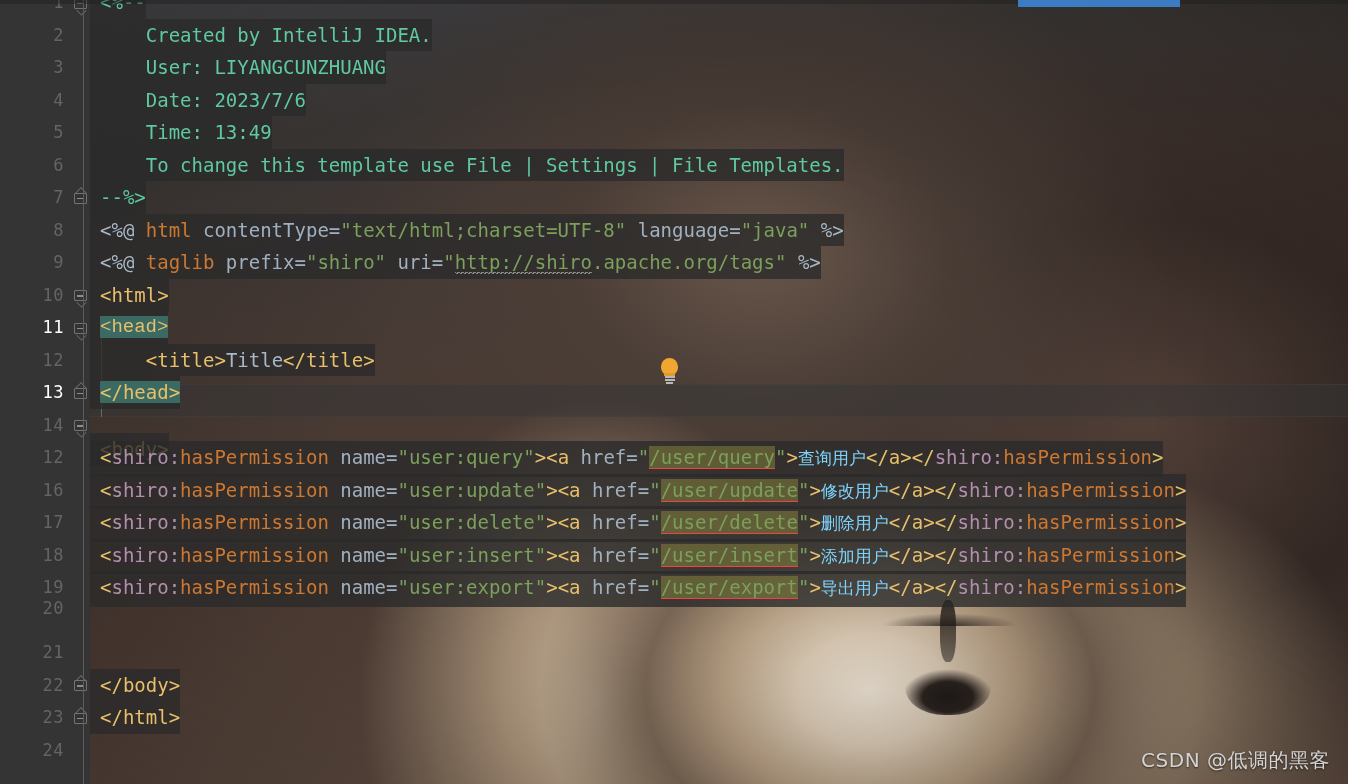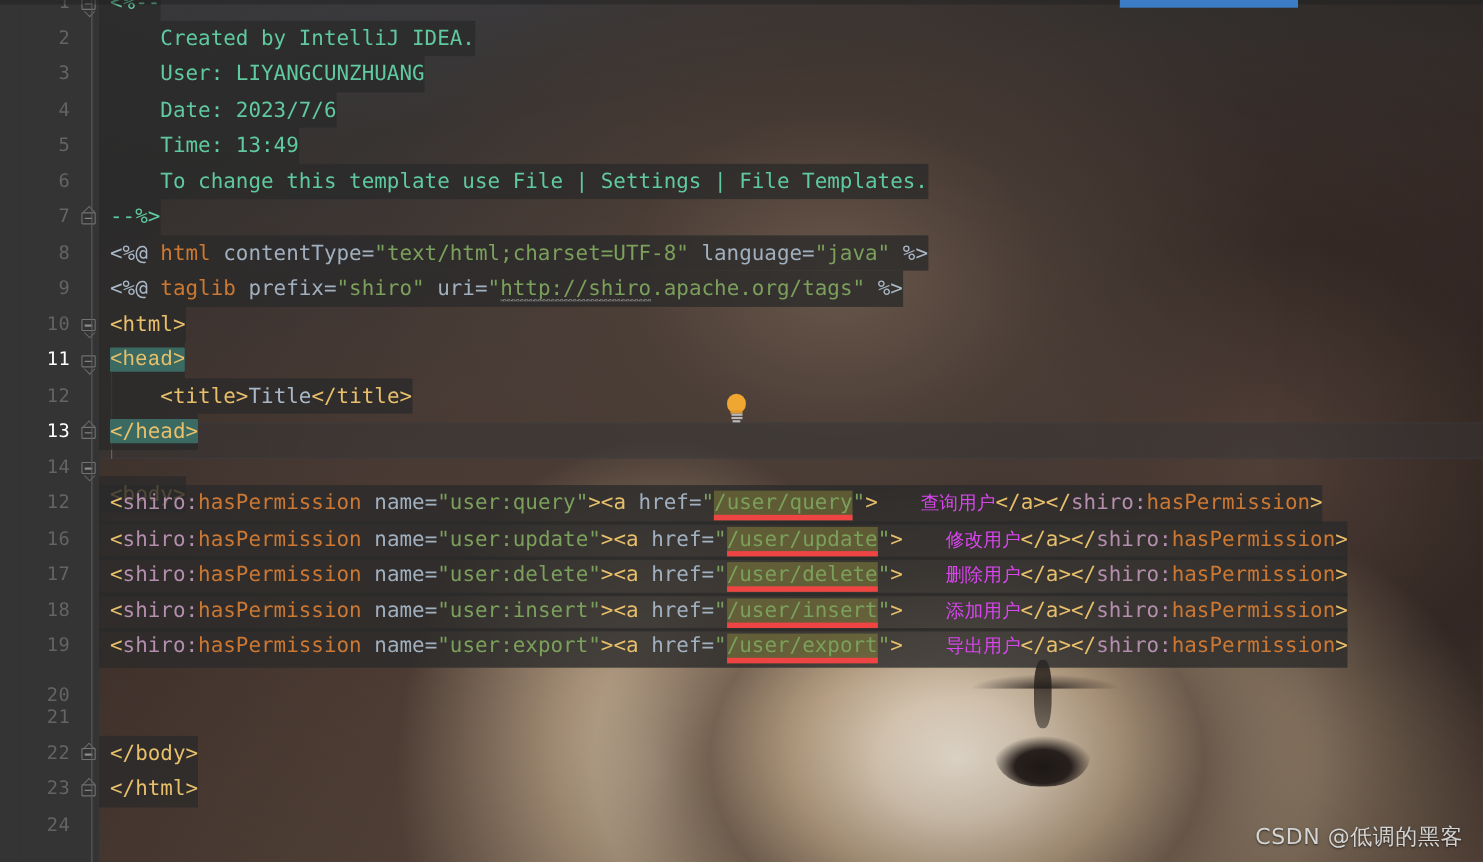--- a/index.html
+++ b/index.html
@@ -187,29 +187,29 @@
   
   .c-comment   { color: #5fc9a0; }
   .c-tag       { color: #e8bf6a; }
   .c-brack     { color: #e8bf6a; }
   .c-attr      { color: #a1b0bf; }
   .c-str       { color: #7ba05b; }
   .c-kw        { color: #cc7832; }
   .c-ns        { color: #b48ead; }
   .c-local     { color: #a9b7c6; }
   .c-jspmark   { color: #a9b7c6; }
-  .c-cjk       { color: #d946ef; font-family: Liberation Mono, monospace; font-size: 17px; margin-left: 39px; }
+  .c-cjk       { color: #7dd3fc; font-family: Liberation Mono, monospace; font-size: 17px; }
 
   .hl-brace {
     background: #3b6a63;
     border-radius: 1px;
   }
   .hl-url {
     background: rgba(148,144,63,0.45);
-    border-bottom: 5px solid #ef4444;
+    border-bottom: 1px solid #ef4444;
   }
   .squiggle {
     background-image: repeating-linear-gradient(135deg, #8a8a8a 0 1px, transparent 1px 2px);
     background-repeat: repeat-x;
     background-size: 4px 2px;
     background-position: 0 100%;
     padding-bottom: 1px;
   }
 
   
@@ -352,21 +352,21 @@
       </div>
       <div class="gline" style="top:506px;">
         <span class="num">17</span>
       </div>
       <div class="gline" style="top:538.5px;">
         <span class="num">18</span>
       </div>
       <div class="gline" style="top:571px;">
         <span class="num">19</span>
       </div>
-      <div class="gline" style="top:616px;">
+      <div class="gline" style="top:592px;">
         <span class="num">20</span>
       </div>
       <div class="gline" style="top:636px;">
         <span class="num">21</span>
       </div>
       <div class="gline" style="top:668.5px;">
         <span class="num">22</span>
         <span class="fold close">
           <i></i>
         </span>

